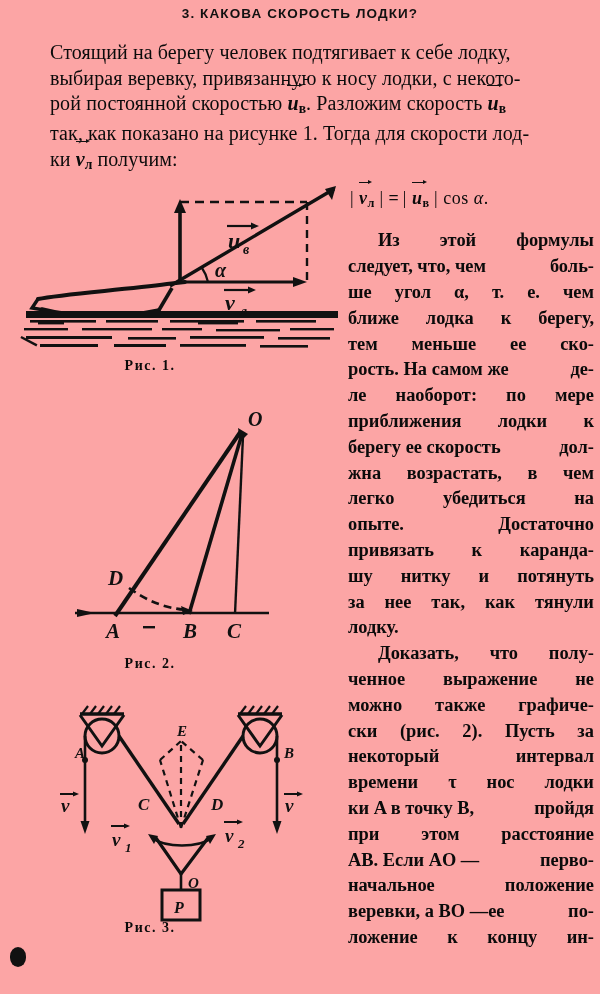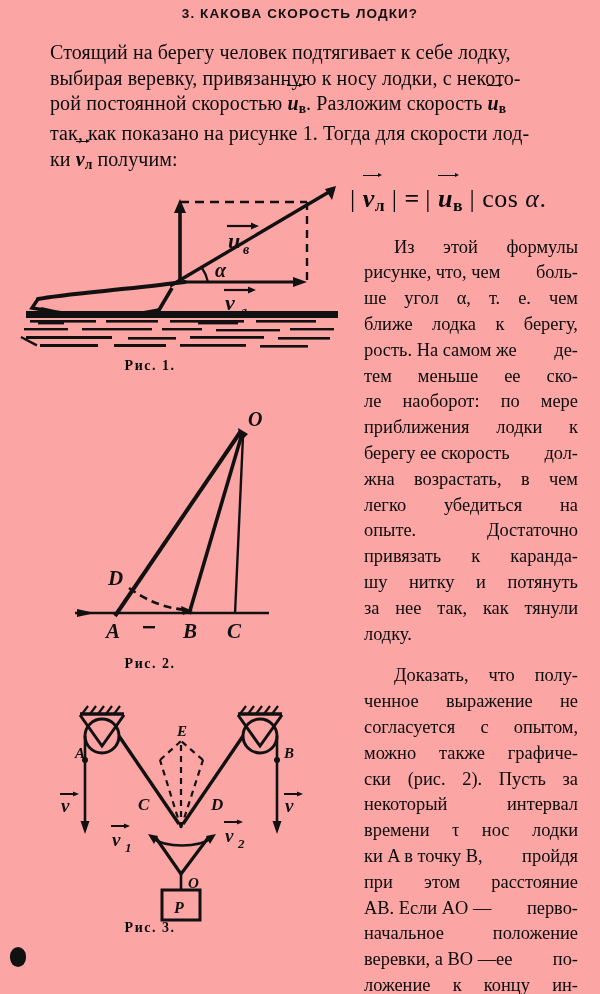--- a/index.html
+++ b/index.html
@@ -112,28 +112,28 @@
   
   .rightcol {
     position: absolute;
     left: 348px;
     top: 186px;
     width: 246px;
     font-size: 18.4px;
     line-height: 25.8px;
   }
   .formula {
-    font-size: 26px;
+    font-size: 18px;
     letter-spacing: 0.5px;
     margin-bottom: 12px;
     white-space: nowrap;
     padding-left: 2px;
   }
   .formula .eq { letter-spacing: -1px; font-weight: bold; }
-  .rpara { margin: 16px; }
+  .rpara { margin: 0; font-weight: bold; }
   .rpara .ln {
     display: flex;
     justify-content: space-between;
     white-space: nowrap;
   }
   .rpara .ln.last { justify-content: flex-start; }
   .rpara .ln.ind:first-child { padding-left: 30px; }
   .gap { height: 0px; }
   .pnum {
     position: absolute;
@@ -397,46 +397,46 @@
       <span class="it">α</span><span>.</span>
     </div>
 
     <div class="rpara" id="para1">
         <span class="ln ind">
           <span>Из</span> 
           <span>этой</span> 
           <span>формулы</span> 
         </span>
         <span class="ln">
-          <span>рисунке, что, чем</span> 
+          <span>следует, что, чем</span> 
           <span>боль-</span> 
         </span>
         <span class="ln">
           <span>ше</span> 
           <span>угол</span> 
           <span>α,</span> 
           <span>т.</span> 
           <span>е.</span> 
           <span>чем</span> 
         </span>
         <span class="ln">
           <span>ближе</span> 
           <span>лодка</span> 
           <span>к</span> 
           <span>берегу,</span> 
         </span>
         <span class="ln">
-          <span>рость. На самом же</span> 
-          <span>де-</span> 
-        </span>
-        <span class="ln">
           <span>тем</span> 
           <span>меньше</span> 
           <span>ее</span> 
           <span>ско-</span> 
+        </span>
+        <span class="ln">
+          <span>рость. На самом же</span> 
+          <span>де-</span> 
         </span>
         <span class="ln">
           <span>ле</span> 
           <span>наоборот:</span> 
           <span>по</span> 
           <span>мере</span> 
         </span>
         <span class="ln">
           <span>приближения</span> 
           <span>лодки</span> 
@@ -489,25 +489,20 @@
           <span>Доказать,</span> 
           <span>что</span> 
           <span>полу-</span> 
         </span>
         <span class="ln">
           <span>ченное</span> 
           <span>выражение</span> 
           <span>не</span> 
         </span>
         <span class="ln">
-          <span>согласуется</span> 
-          <span>с</span> 
-          <span>опытом,</span> 
-        </span>
-        <span class="ln">
           <span>можно</span> 
           <span>также</span> 
           <span>графиче-</span> 
         </span>
         <span class="ln">
           <span>ски</span> 
           <span>(рис.</span> 
           <span>2).</span> 
           <span>Пусть</span> 
           <span>за</span> 

